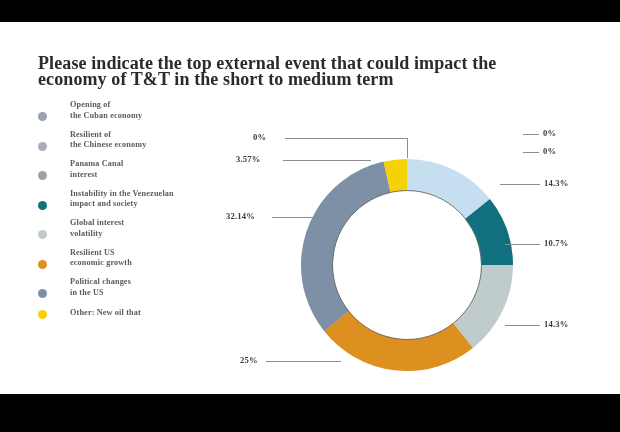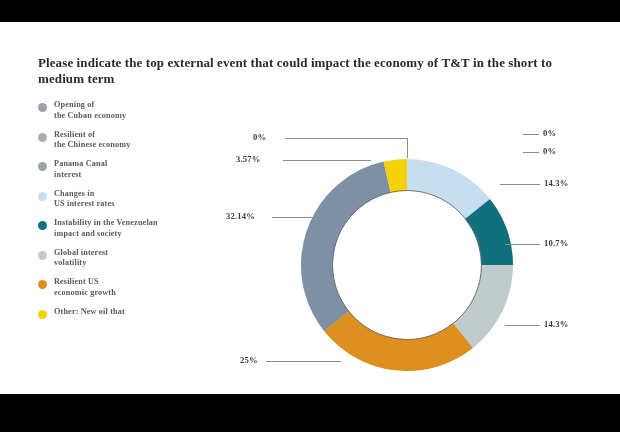--- a/index.html
+++ b/index.html
@@ -2,24 +2,24 @@
 <html><head>
 <meta charset="utf-8">
 <style>
   html,body{margin:0;padding:0;background:#000;}
   body{width:620px;height:432px;overflow:hidden;font-family:"Liberation Sans",sans-serif;}
   .stage{position:relative;width:620px;height:432px;background:#000;}
   .card{position:absolute;left:0;top:22px;width:620px;height:372px;background:#fff;}
 
   .title{position:absolute;left:38px;top:33px;width:520px;
          font-family:"Liberation Serif",serif;font-weight:bold;
-         font-size:13px;line-height:16px;color:#2b2b2b;letter-spacing:.1px;}
+         font-size:18px;line-height:16px;color:#2b2b2b;letter-spacing:.1px;}
 
   .legend{position:absolute;left:38px;top:78px;width:168px;}
-  .lg-item{display:flex;align-items:flex-start;margin-bottom:8.5px;}
+  .lg-item{display:flex;align-items:flex-end;margin-bottom:8.5px;gap:16px;}
   .lg-dot{width:9px;height:9px;border-radius:50%;flex:0 0 9px;margin-top:3px;margin-right:7px;}
   .lg-label{font-size:8.2px;line-height:10.5px;color:#5b5b5b;
             font-family:"Liberation Serif",serif;font-weight:bold;letter-spacing:.15px;}
 
   .donut-wrap{position:absolute;left:292px;top:128px;width:230px;height:230px;}
   .donut{width:230px;height:230px;display:block;}
 
   .plab{position:absolute;font-family:"Liberation Serif",serif;font-weight:bold;
         font-size:8.6px;color:#3b3b3b;white-space:nowrap;letter-spacing:.2px;}
   .lead{position:absolute;background:#8d8d8d;height:1px;}
@@ -40,34 +40,34 @@
       </div>
       <div class="lg-item">
         <span class="lg-dot" style="background:#a7aeb6"></span>
         <span class="lg-label"><span>Resilient of</span><br><span>the Chinese economy</span></span>
       </div>
       <div class="lg-item">
         <span class="lg-dot" style="background:#9aa3ad"></span>
         <span class="lg-label"><span>Panama Canal</span><br><span>interest</span></span>
       </div>
       <div class="lg-item">
-        <span class="lg-dot" style="background:#c5dff0"></span>
-        <span class="lg-label"><span>Changes in</span><br><span>US interest rates</span></span>
-      </div>
-      <div class="lg-item">
         <span class="lg-dot" style="background:#11707d"></span>
         <span class="lg-label"><span>Instability in the Venezuelan</span><br><span>impact and society</span></span>
       </div>
       <div class="lg-item">
         <span class="lg-dot" style="background:#bfcccb"></span>
         <span class="lg-label"><span>Global interest</span><br><span>volatility</span></span>
       </div>
       <div class="lg-item">
         <span class="lg-dot" style="background:#dd9020"></span>
         <span class="lg-label"><span>Resilient US</span><br><span>economic growth</span></span>
+      </div>
+      <div class="lg-item">
+        <span class="lg-dot" style="background:#7d90a5"></span>
+        <span class="lg-label"><span>Political changes</span><br><span>in the US</span></span>
       </div>
       <div class="lg-item">
         <span class="lg-dot" style="background:#f5d108"></span>
         <span class="lg-label"><span>Other: New oil that</span></span>
       </div>
     </div>
 
     <div class="donut-wrap">
       <svg class="donut" viewBox="0 0 230 230">
         <g transform="translate(115,115)">

